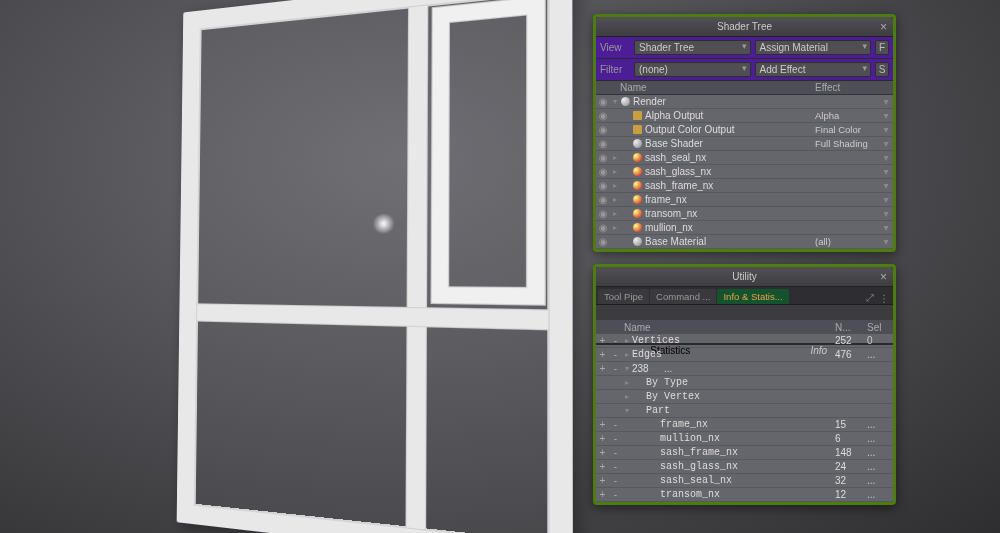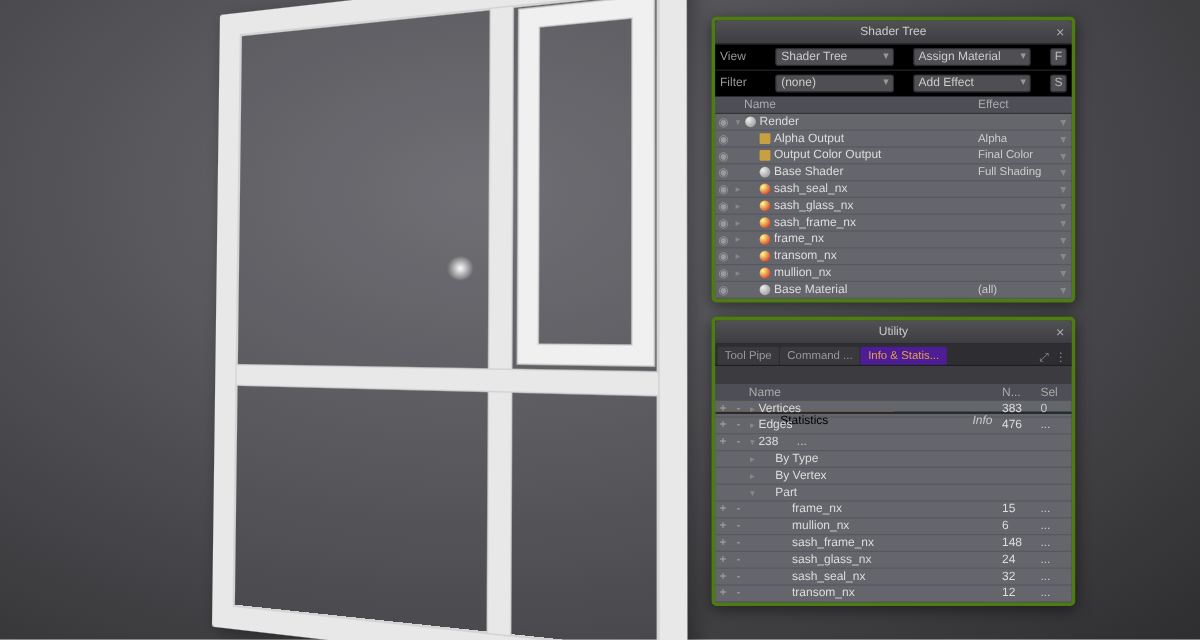--- a/index.html
+++ b/index.html
@@ -13,21 +13,21 @@
 .sash { position:absolute; right:4px; top:4px; width: calc(37% - 26px); height: calc(58% - 8px); border:14px solid #f0f0f0; box-shadow:0 0 0 1px #c8c8c8, inset 0 0 0 1px #cfcfcf; background: rgba(110,110,115,0.12);}
 .reflection { position:absolute; left:53%; top:40%; width:22px; height:18px; border-radius:50%; background: radial-gradient(circle, #fff 0%, rgba(255,255,255,0) 70%);}
 
 
 .panel { position:absolute; background:#3c3c40; border:3px solid #4d7c0f; border-radius:4px; box-shadow:0 3px 12px rgba(0,0,0,0.5); font-size:10px; color:#c8c8c8; }
 .panel-titlebar { background: linear-gradient(#505055,#3e3e42); border-bottom:1px solid #222; height:20px; display:flex; align-items:center; justify-content:center; position:relative; color:#ccc; border-radius:4px 4px 0 0;}
 .panel-titlebar .close { position:absolute; right:6px; color:#aaa; font-size:12px; cursor:pointer;}
 .panel1 { left:593px; top:14px; width:303px; }
 .panel2 { left:593px; top:264px; width:303px; }
 
-.toolbar-row { display:flex; gap:16px; padding:3px 4px; background:#000000; border-bottom:1px solid #2a2a2c; align-items:center;}
+.toolbar-row { display:flex; gap:4px; padding:3px 4px; background:#4c1d95; border-bottom:1px solid #2a2a2c; align-items:center;}
 .toolbar-row .lbl { width:30px; color:#999; }
 .toolbar-row .dd { flex:1; background:#4e4e53; border:1px solid #2d2d30; border-radius:2px; height:15px; padding:1px 14px 1px 4px; position:relative; color:#ccc;}
 .toolbar-row .dd::after { content:'▾'; position:absolute; right:3px; top:0; color:#999; font-size:9px;}
 .toolbar-row .sq { width:14px; height:15px; background:#4e4e53; border:1px solid #2d2d30; border-radius:2px; text-align:center; line-height:13px; color:#bbb;}
 
 .tree { background:#65656c; }
 .tree-header { display:flex; background:#4e4e56; border-bottom:1px solid #333; height:14px; align-items:center;}
 .tree-header .h1 { width:22px;}
 .tree-header .h2 { flex:1; padding-left:2px; color:#aaa;}
 .tree-header .h3 { width:78px; color:#aaa;}
@@ -39,37 +39,37 @@
 .ball.grey { background: radial-gradient(circle at 30% 30%, #eee, #888);}
 .ball.red { background: radial-gradient(circle at 30% 30%, #ff8, #c11);}
 .ball.cube { width:9px;height:9px; background:#c9a040; border-radius:1px; display:inline-block; margin:0 3px 0 1px;}
 .rowname { flex:1; color:#ddd; white-space:nowrap; overflow:hidden;}
 .roweff { width:64px; color:#ccc; font-size:9.5px;}
 .rowdd { width:14px; text-align:center; color:#888;}
 
 
 .tabs { display:flex; background:#2e2e32; border-bottom:1px solid #1e1e20; height:18px; align-items:flex-end; padding:0 2px;}
 .tab { padding:2px 6px; margin-right:1px; background:#3a3a3e; color:#999; border-radius:2px 2px 0 0; font-size:9.5px; cursor:pointer;}
-.tab.active { background:#4c1d95; color:#e8a04a;}
+.tab.active { background:#14532d; color:#e8a04a;}
 .tabs .spacer { flex:1;}
 .tabs .ticon { width:14px; text-align:center; color:#888; cursor:pointer;}
 .subtabs { display:flex; height:15px;}
 .subtab { flex:1; text-align:center; line-height:14px; border:1px solid #2a2a2c; cursor:pointer;margin-top:38px;}
 .subtab.on { background:#e8a04a; color:#000;}
 .subtab.off { background:#0f766e;font-style:italic;}
 .stats { background:#65656c;}
 .stats-header{ display:flex; background:#4e4e56; height:14px; align-items:center; color:#aaa;}
 .stats-header .c1{width:26px;}
 .stats-header .c2{flex:1; padding-left:2px;}
 .stats-header .c3{width:32px;}
 .stats-header .c4{width:26px;}
 .stats-row { display:flex; height:14px; align-items:center; border-bottom:1px solid #575760;}
 .stats-row .pm{ width:13px; text-align:center; color:#aaa;}
 .stats-row .ex{ width:10px; text-align:center; color:#888; font-size:8px;}
-.stats-row .nm{ flex:1; color:#ddd; white-space:nowrap;}
+.stats-row .nm{ flex:1; color:#ddd; white-space:nowrap;font-family:Liberation Mono, monospace;}
 .stats-row .nu{ width:32px; color:#ddd;}
 .stats-row .se{ width:26px; color:#ccc;}
 </style>
 </head>
 <body>
 
 <div class="viewport-object">
   <div class="frame-outer">
     <div class="mullion-v"></div>
     <div class="transom-h"></div>
@@ -226,21 +226,21 @@
       <div class="c2">Name</div>
       <div class="c3">N...</div>
       <div class="c4">Sel</div>
     </div>
     <div id="stats-rows">
         <div class="stats-row">
           <span class="pm">+</span>
           <span class="pm">-</span>
           <span class="ex">▸</span>
           <span class="nm"><span class="indent" style="width:0px;display:inline-block"></span>Vertices</span>
-          <span class="nu">383</span>
+          <span class="nu">252</span>
           <span class="se">0</span>
         </div>
         <div class="stats-row">
           <span class="pm">+</span>
           <span class="pm">-</span>
           <span class="ex">▸</span>
           <span class="nm"><span class="indent" style="width:0px;display:inline-block"></span>Edges</span>
           <span class="nu">476</span>
           <span class="se">...</span>
         </div>

